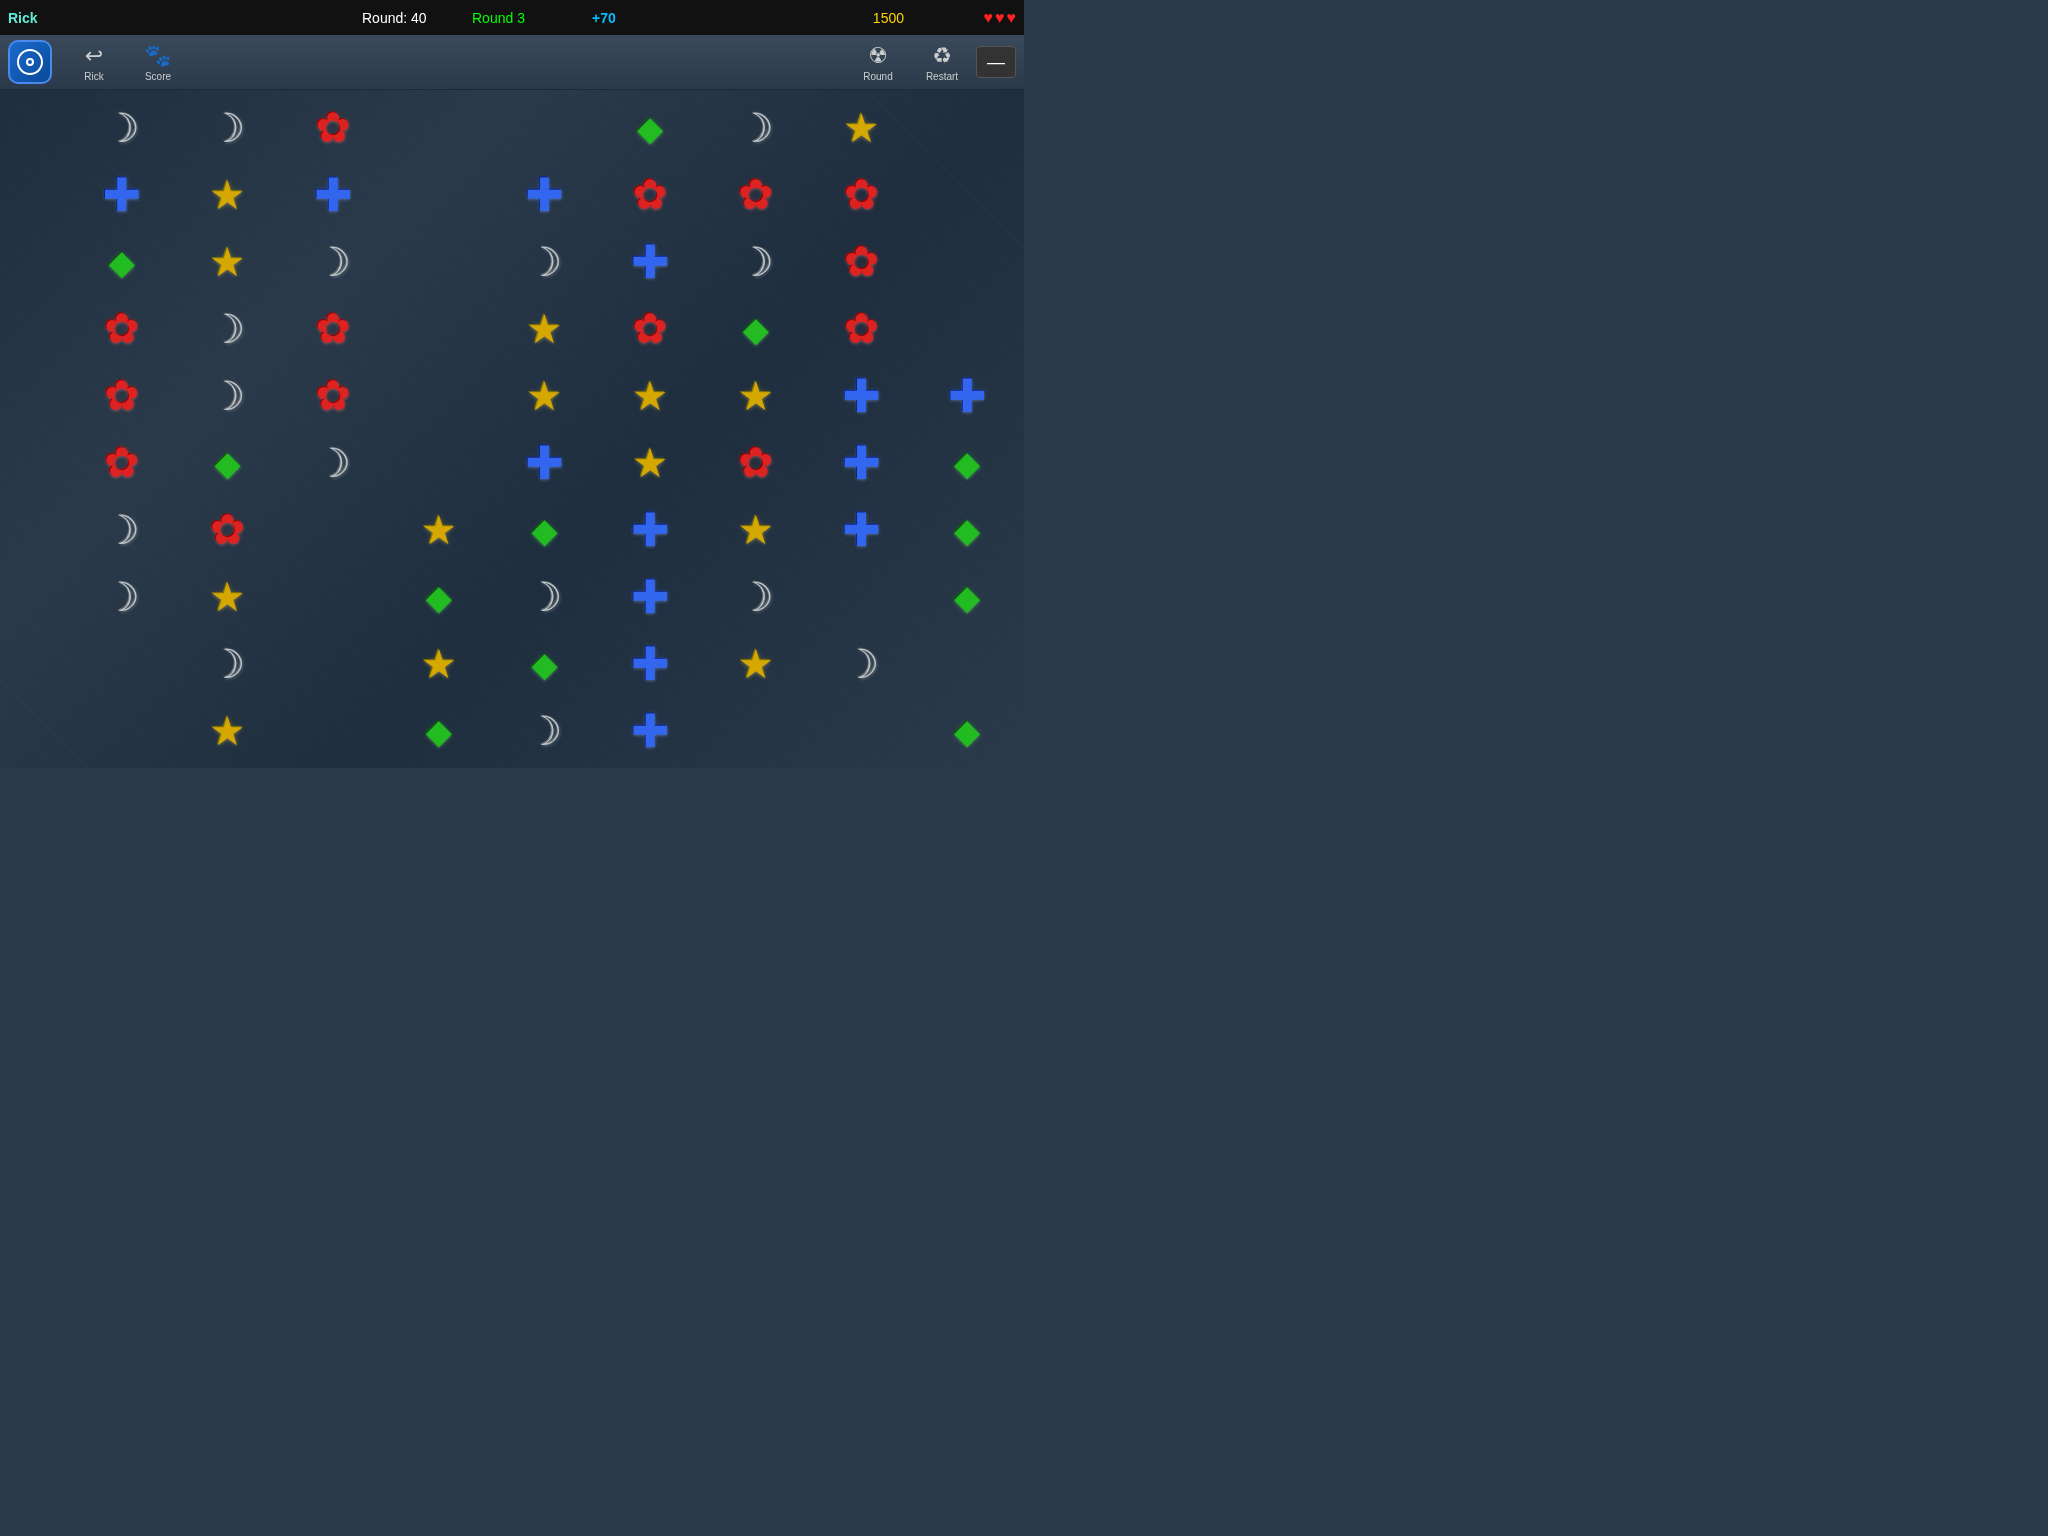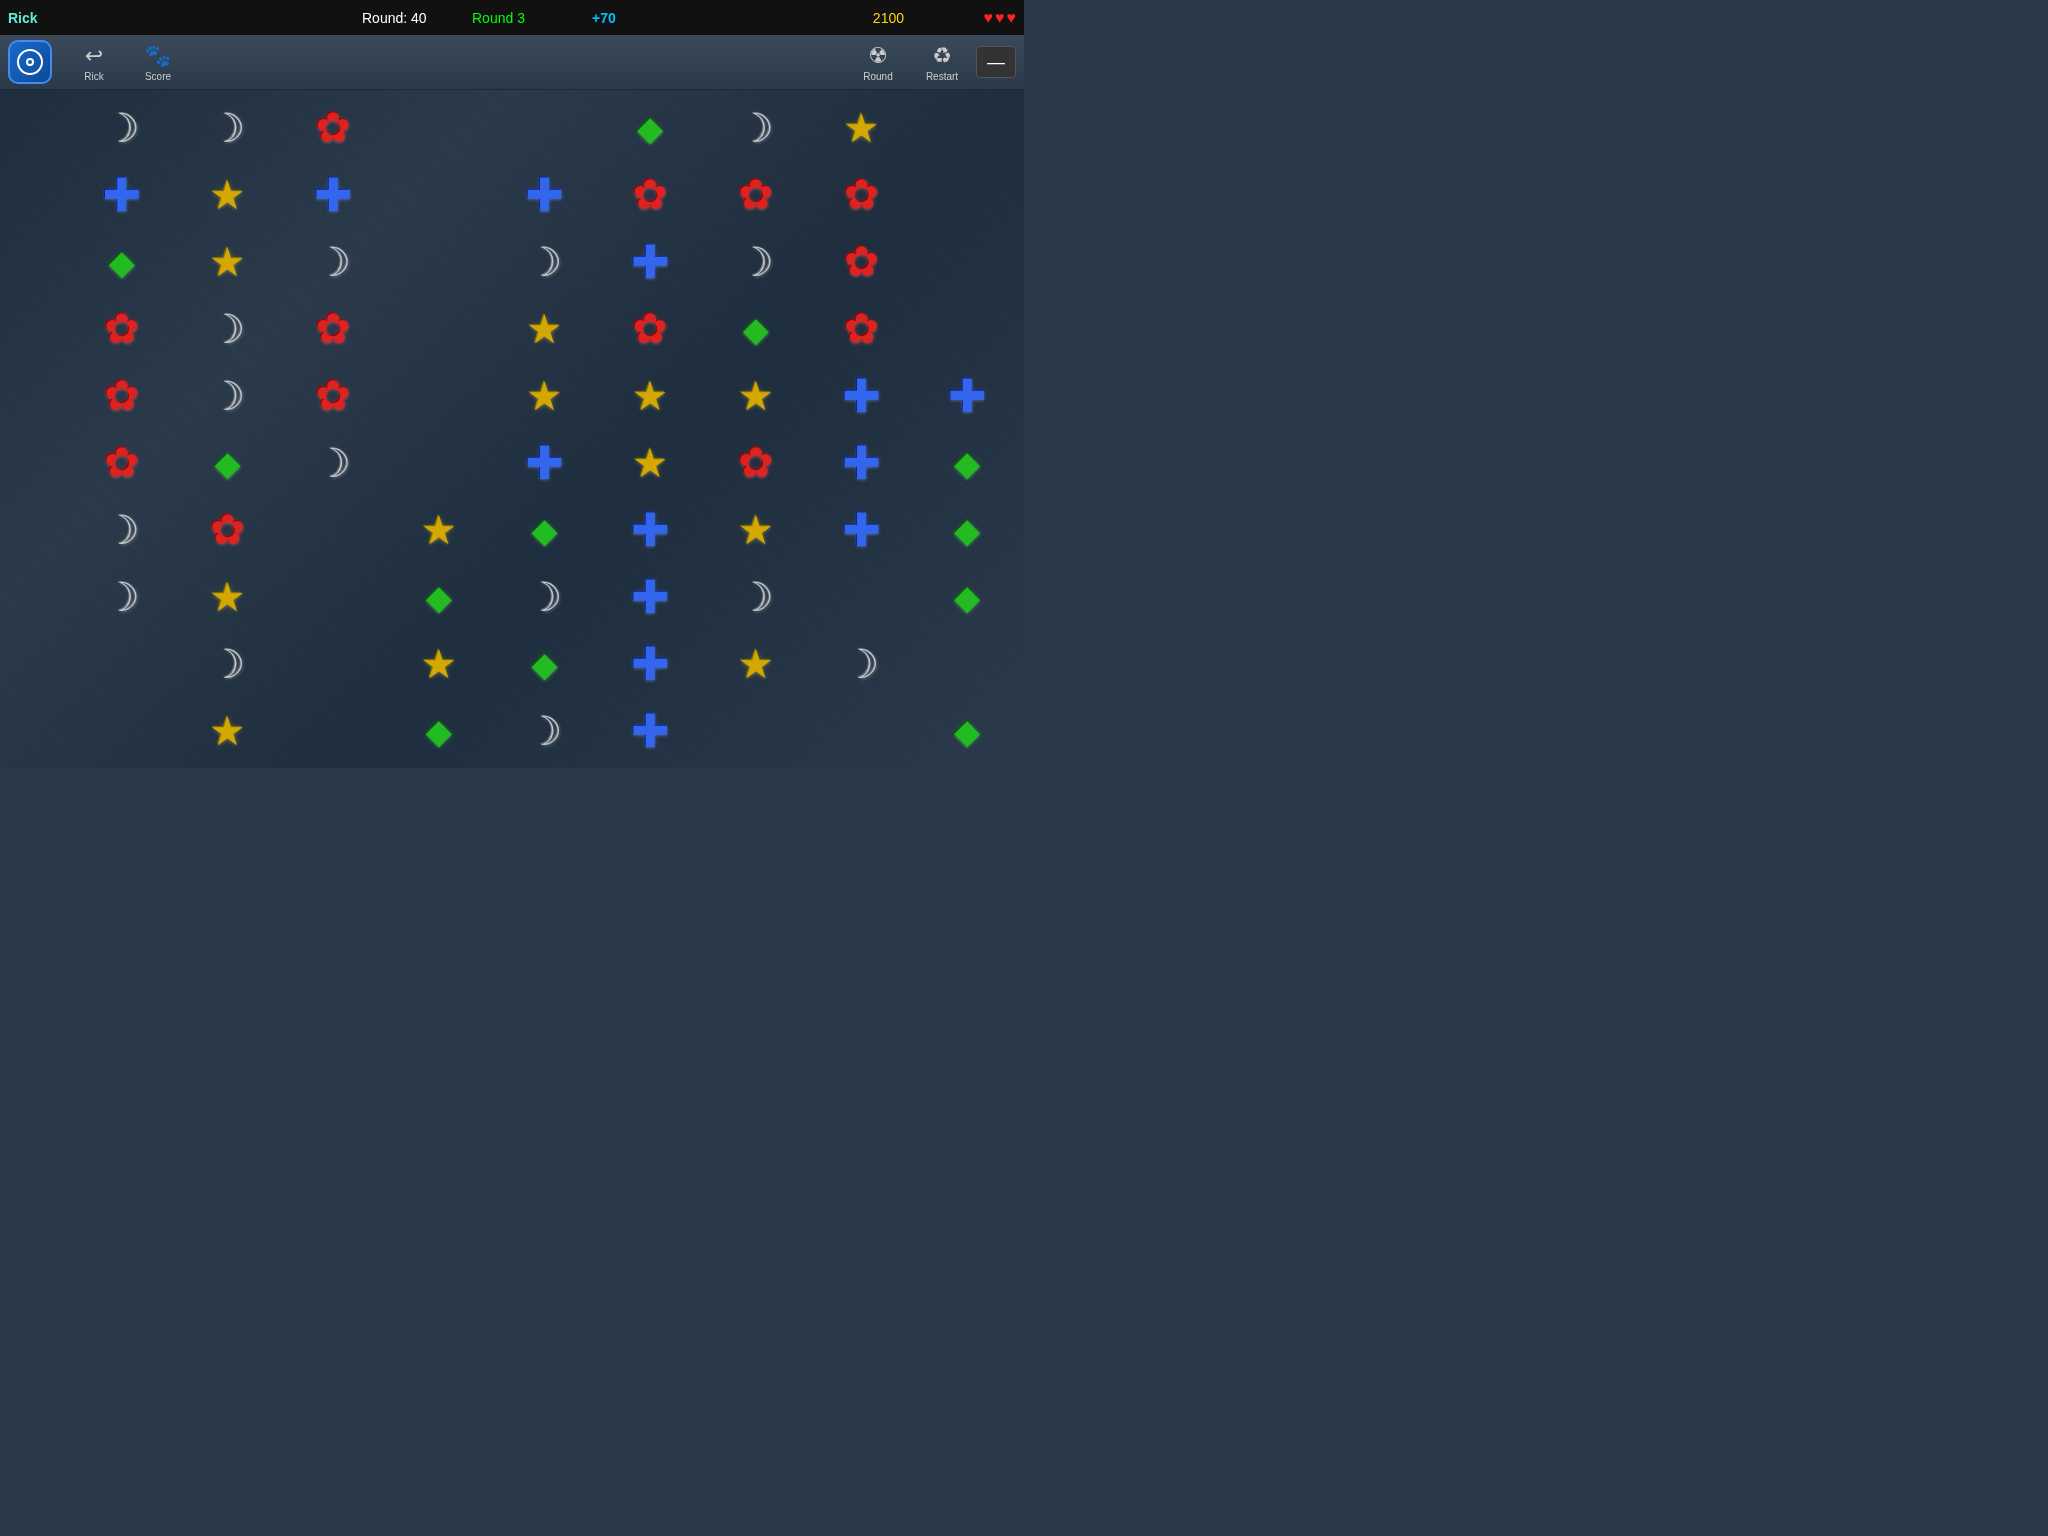--- a/index.html
+++ b/index.html
@@ -127,21 +127,21 @@
 <body>
 
 <div id="topbar">
   <span class="player-name">Rick</span>
   <span style="position:absolute;left:50%;transform:translateX(-150px);color:#fff;font-size:14px;">
     <span>Round:</span>
     <span>40</span>
   </span>
   <span style="position:absolute;left:50%;transform:translateX(-40px);color:#00ff00;font-size:14px;">Round 3</span>
   <span style="position:absolute;left:50%;transform:translateX(80px);color:#00bfff;font-size:14px;font-weight:bold;">+70</span>
-  <span class="high-score">2100</span>
+  <span class="high-score">1500</span>
   <div class="lives">
     <span class="heart">♥</span>
     <span class="heart">♥</span>
     <span class="heart">♥</span>
   </div>
 </div>
 
 <div id="toolbar">
   <div class="home-btn">
     <div class="home-btn-inner">

